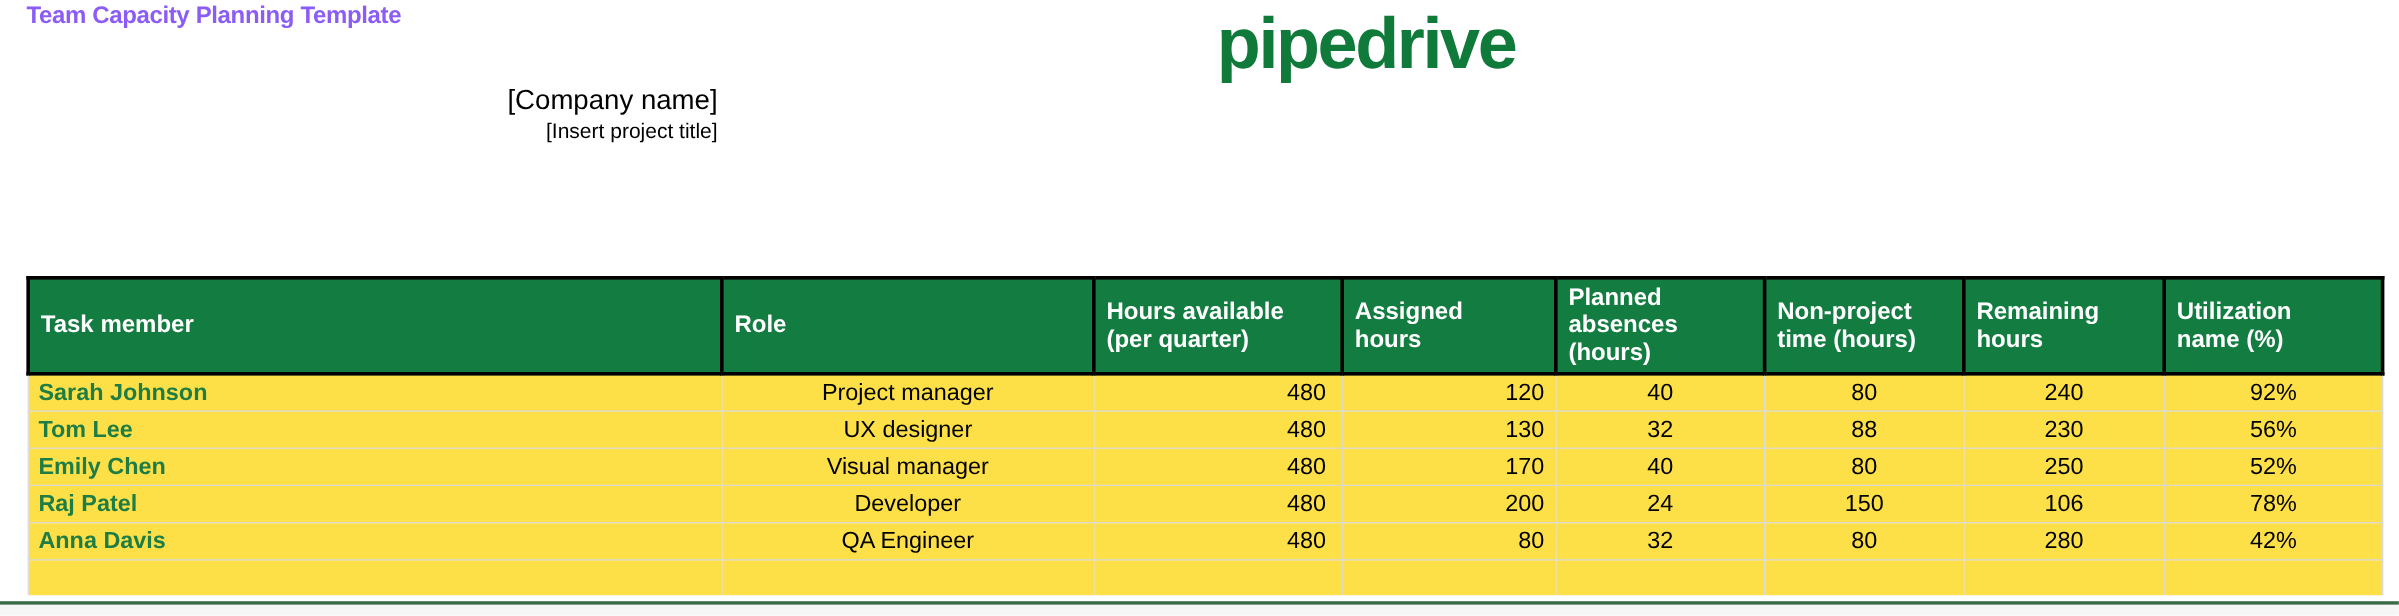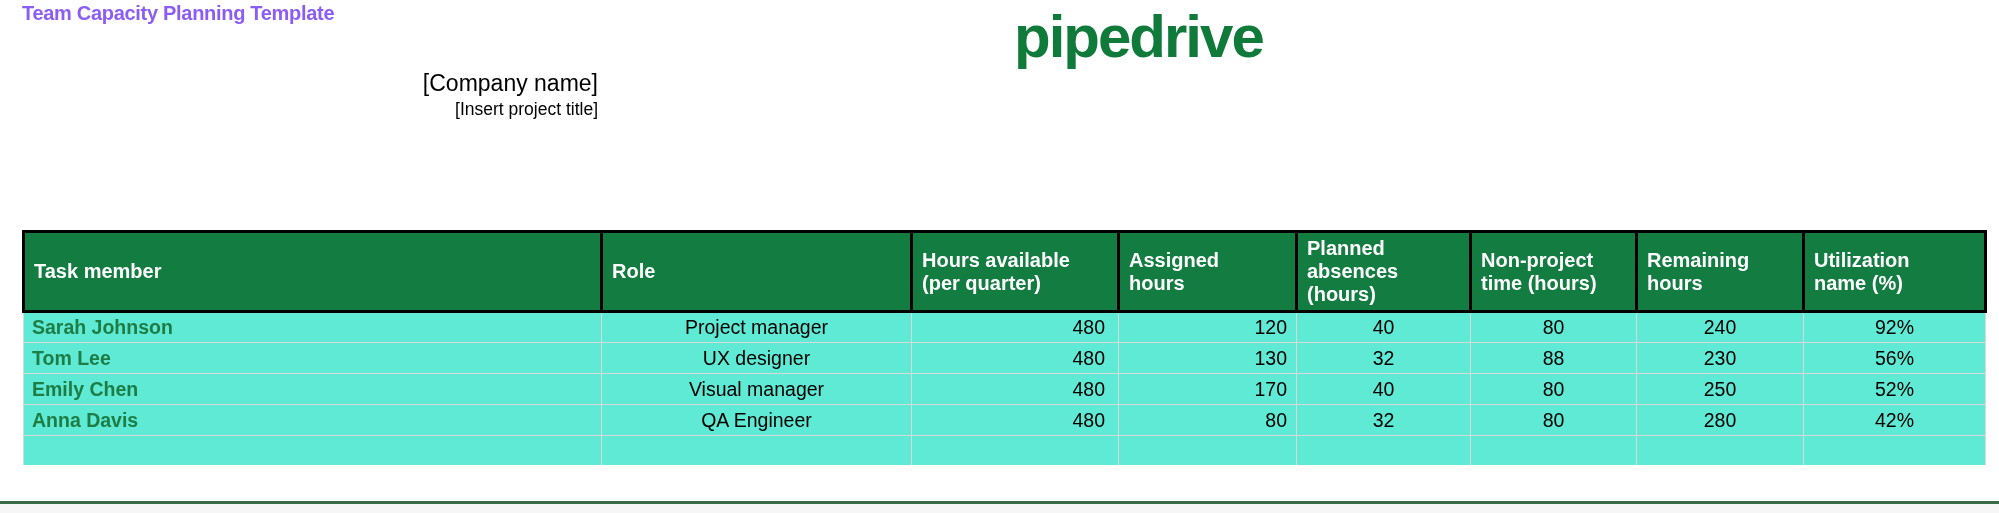--- a/index.html
+++ b/index.html
@@ -48,21 +48,21 @@
     white-space: pre-line;
   }
   table.capacity tbody td {
     border-left: 1px solid #d9d9d9;
     border-right: 1px solid #d9d9d9;
     border-bottom: 1px solid #d9d9d9;
     height: 31px;
     font-size: 19.5px;
     padding: 0 6px;
     vertical-align: middle;
-    background: #5eead4;
+    background: #fde047;
   }
   table.capacity tbody td:first-child { font-weight: 700; color: #1e7c45; padding-left: 8px; text-align: left; }
   table.capacity tbody td:nth-child(2) { text-align: center; }
   table.capacity tbody td:nth-child(3) { text-align: right; padding-right: 13px; }
   table.capacity tbody td:nth-child(4) { text-align: right; padding-right: 9px; }
   table.capacity tbody td:nth-child(n+5) { text-align: center; }
   table.capacity tbody tr.empty td { border-bottom: none; height: 29px; }
 
   .bottom-rule { position: absolute; left: 0; top: 501px; width: 1999px; height: 3px; background: #3a6b49; }
   .bottom-band { position: absolute; left: 0; top: 504px; width: 1999px; height: 9px; background: #f5f6f5; }
@@ -134,20 +134,30 @@
       <td>Emily Chen</td>
       <td>Visual manager</td>
       <td>480</td>
       <td>170</td>
       <td>40</td>
       <td>80</td>
       <td>250</td>
       <td>52%</td>
     </tr>
     <tr>
+      <td>Raj Patel</td>
+      <td>Developer</td>
+      <td>480</td>
+      <td>200</td>
+      <td>24</td>
+      <td>150</td>
+      <td>106</td>
+      <td>78%</td>
+    </tr>
+    <tr>
       <td>Anna Davis</td>
       <td>QA Engineer</td>
       <td>480</td>
       <td>80</td>
       <td>32</td>
       <td>80</td>
       <td>280</td>
       <td>42%</td>
     </tr>
     <tr class="empty">

